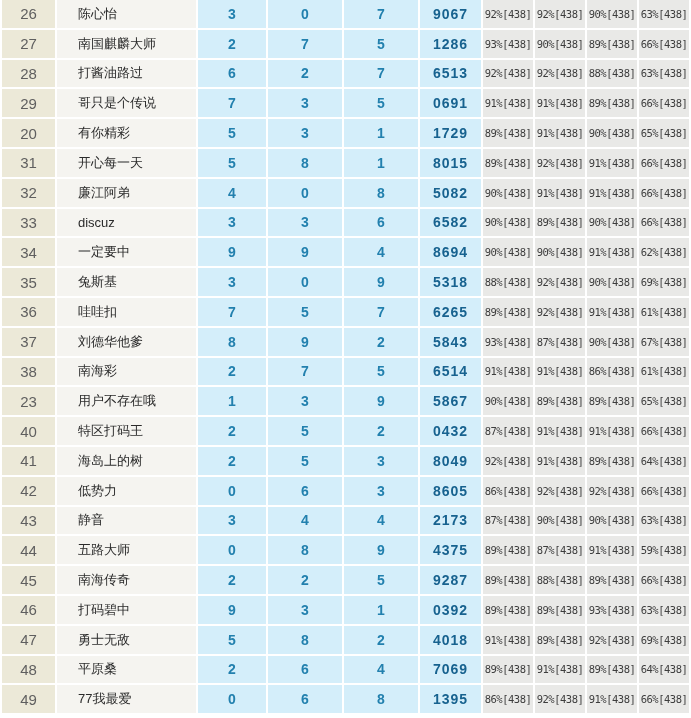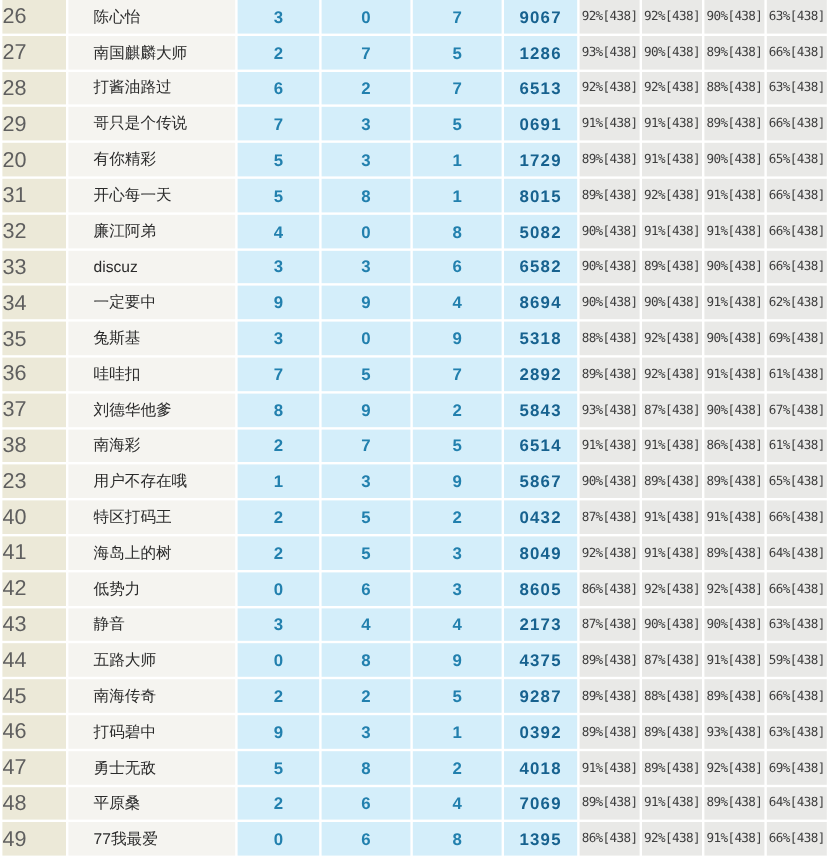--- a/index.html
+++ b/index.html
@@ -19,22 +19,22 @@
   td{
     height:27.8px;
     padding:0;
     overflow:hidden;
     white-space:nowrap;
     vertical-align:middle;
   }
   .c-rank{
     background:var(--rank-bg);
     color:var(--rank-color);
-    text-align:left;
-    font-size:18px;
+    text-align:center;
+    font-size:15px;
   }
   .c-name{
     background:var(--name-bg);
     color:var(--name-color);
     text-align:left;
     padding-left:21px;
     font-size:13px;
   }
   .c-num,.c-quad{
     background:var(--blue-bg);
@@ -189,21 +189,21 @@
     <td class="c-pct">92%[438]</td>
     <td class="c-pct">90%[438]</td>
     <td class="c-pct">69%[438]</td>
   </tr>
       <tr>
     <td class="c-rank">36</td>
     <td class="c-name">哇哇扣</td>
     <td class="c-num">7</td>
     <td class="c-num">5</td>
     <td class="c-num">7</td>
-    <td class="c-quad">2892</td>
+    <td class="c-quad">6265</td>
     <td class="c-pct">89%[438]</td>
     <td class="c-pct">92%[438]</td>
     <td class="c-pct">91%[438]</td>
     <td class="c-pct">61%[438]</td>
   </tr>
       <tr>
     <td class="c-rank">37</td>
     <td class="c-name">刘德华他爹</td>
     <td class="c-num">8</td>
     <td class="c-num">9</td>

